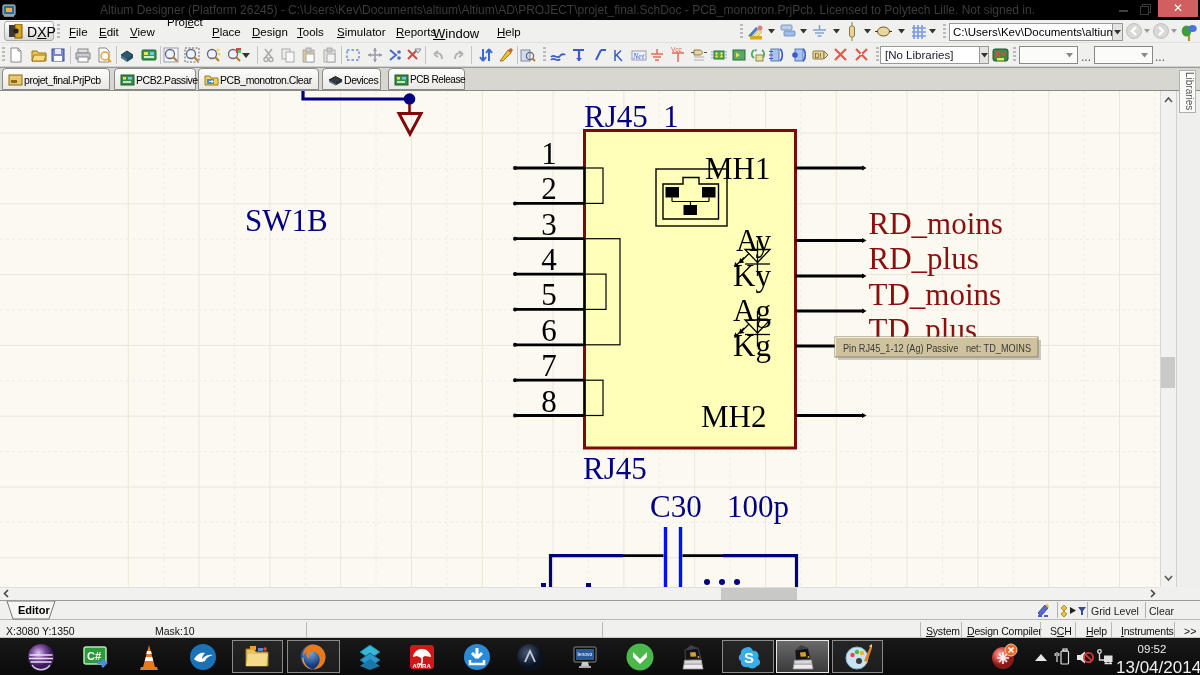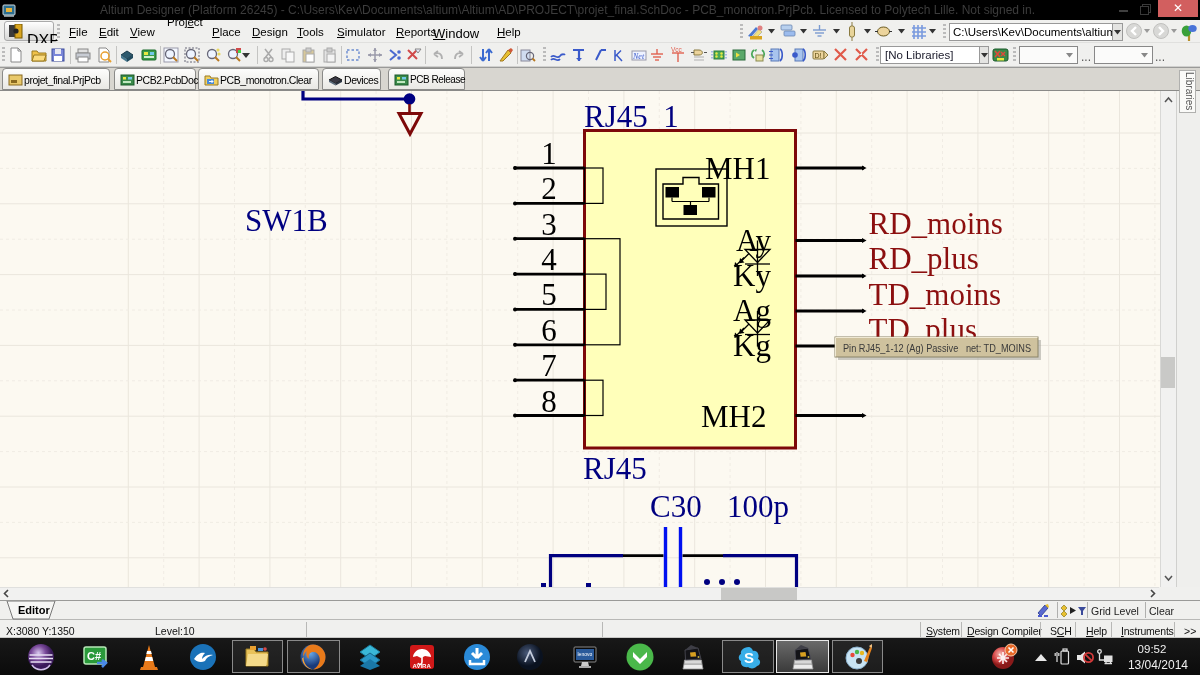--- a/index.html
+++ b/index.html
@@ -16,21 +16,21 @@
     <rect x="2.5" y="3.5" width="8" height="8" fill="#000" stroke="#3a3a3a" stroke-width="1"></rect>
   </svg>
 <div style="position:absolute;left:1158px;top:0;width:40px;height:17px;background:#d25f5f;color:#fff;font-size:12px;text-align:center;line-height:16px">✕</div>
 <div style="position:absolute;left:0;top:20px;width:1200px;height:23px;background:#f0f0ee;border-bottom:1px solid #e0e0de"></div>
 <div style="position:absolute;left:4px;top:21px;width:50px;height:20px;background:linear-gradient(#fefefe,#d8d8d6);border:1px solid #aaa;border-radius:3px"></div>
 <svg style="position:absolute;left:8px;top:24px;" width="15" height="15" viewBox="0 0 15 15">
     <rect x="1" y="1" width="6" height="12" fill="#3a3a3a"></rect>
     <rect x="7" y="0" width="7" height="14" fill="#d9a520" stroke="#7a5a00" stroke-width="1"></rect>
     <circle cx="8" cy="7" r="2.6" fill="#222"></circle>
   </svg>
-<div style="position:absolute;left:27px;top:32px;font-size:16px;color:#000">D<span style="text-decoration:underline">X</span>P</div>
+<div style="position:absolute;left:27px;top:24px;font-size:14px;color:#000">D<span style="text-decoration:underline">X</span>P</div>
 <div style="position:absolute;left:57px;top:24px;width:3px;height:16px;background-image:repeating-linear-gradient(#bbb 0 2px,#f0f0ee 2px 4px)"></div>
 <div style="position:absolute;left:69px;top:26px;font-size:11.5px;color:#000"><span style="text-decoration:underline">F</span>ile</div>
 <div style="position:absolute;left:99px;top:26px;font-size:11.5px;color:#000"><span style="text-decoration:underline">E</span>dit</div>
 <div style="position:absolute;left:130px;top:26px;font-size:11.5px;color:#000"><span style="text-decoration:underline">V</span>iew</div>
 <div style="position:absolute;left:167px;top:16px;font-size:11.5px;color:#000">Proj<span style="text-decoration:underline">e</span>ct</div>
 <div style="position:absolute;left:212px;top:26px;font-size:11.5px;color:#000"><span style="text-decoration:underline">P</span>lace</div>
 <div style="position:absolute;left:252px;top:26px;font-size:11.5px;color:#000"><span style="text-decoration:underline">D</span>esign</div>
 <div style="position:absolute;left:297px;top:26px;font-size:11.5px;color:#000"><span style="text-decoration:underline">T</span>ools</div>
 <div style="position:absolute;left:337px;top:26px;font-size:11.5px;color:#000"><span style="text-decoration:underline">S</span>imulator</div>
 <div style="position:absolute;left:396px;top:26px;font-size:11.5px;color:#000"><span style="text-decoration:underline">R</span>eports</div>
@@ -344,21 +344,21 @@
     <rect x="3" y="8" width="6" height="3" fill="#8a6a20"></rect>
   </svg>
 <div style="position:absolute;left:24px;top:74px;font-size:10.5px;letter-spacing:-0.45px;color:#000">projet_final.PrjPcb</div>
 <div style="position:absolute;left:114px;top:68px;width:82px;height:22px;background:linear-gradient(#fdfdfc,#e9e8e4);border:1px solid #8a8a88;border-radius:4px 4px 0 0"></div>
 <svg style="position:absolute;left:120px;top:72px;" width="15" height="16" viewBox="0 0 15 16">
     <rect x="1" y="3" width="13" height="10" fill="#3a8a4a" stroke="#1a5a2a"></rect>
     <rect x="3" y="5" width="3" height="2.5" fill="#e8e840"></rect>
     <rect x="8" y="5" width="4" height="2.5" fill="#70c8e8"></rect>
     <rect x="3" y="9" width="8" height="2" fill="#c0e8c0"></rect>
   </svg>
-<div style="position:absolute;left:136px;top:74px;font-size:10.5px;letter-spacing:-0.45px;color:#000">PCB2.PcbDoc</div>
+<div style="position:absolute;left:136px;top:74px;font-size:10.5px;letter-spacing:-0.45px;color:#000">PCB2.Passive</div>
 <div style="position:absolute;left:198px;top:68px;width:121px;height:22px;background:linear-gradient(#fdfdfc,#e9e8e4);border:1px solid #8a8a88;border-radius:4px 4px 0 0"></div>
 <svg style="position:absolute;left:204px;top:72px;" width="15" height="16" viewBox="0 0 15 16">
     <path d="M1 4 L6 4 L7 6 L14 6 L14 13 L1 13 Z" fill="#f0d060" stroke="#9a7a20"></path>
     <rect x="3" y="7" width="7" height="5" fill="#4a8ad8"></rect>
     <path d="M5 9.5 L9 9.5 M7.5 8 L9 9.5 L7.5 11" stroke="#fff" stroke-width="1" fill="none"></path>
   </svg>
 <div style="position:absolute;left:220px;top:74px;font-size:10.5px;letter-spacing:-0.45px;color:#000">PCB_monotron.Clear</div>
 <div style="position:absolute;left:322px;top:68px;width:59px;height:22px;background:linear-gradient(#fdfdfc,#e9e8e4);border:1px solid #8a8a88;border-radius:4px 4px 0 0"></div>
 <svg style="position:absolute;left:328px;top:72px;" width="15" height="16" viewBox="0 0 15 16">
     <path d="M1 8 L7.5 4.5 L14 8 L7.5 11.5 Z" fill="#3a3a44" stroke="#111"></path>
@@ -562,21 +562,21 @@
     <path d="M3 2 L6 5 L3 8 L0 5 Z M3 8 L6 11 L3 14 L0 11 Z" fill="#e8c030" stroke="#8a7a20" stroke-width="0.7"></path>
     <path d="M9 4 L15 7.5 L9 11 Z" fill="#222"></path>
     <path d="M17 4 L25 4 L22 8 L22 12 L20 12 L20 8 Z" fill="#3a4a9a"></path>
   </svg>
 <div style="position:absolute;left:1087px;top:602px;width:1px;height:16px;background:#b0b0ae"></div>
 <div style="position:absolute;left:1091px;top:605px;font-size:10.5px;color:#222">Grid Level</div>
 <div style="position:absolute;left:1145px;top:602px;width:1px;height:16px;background:#b0b0ae"></div>
 <div style="position:absolute;left:1149px;top:605px;font-size:10.5px;color:#222">Clear</div>
 <div style="position:absolute;left:0;top:620px;width:1200px;height:18px;background:#f0f0ee;border-bottom:1px solid #c8c8c6"></div>
 <div style="position:absolute;left:6px;top:625px;font-size:10.5px;color:#111">X:3080 Y:1350</div>
-<div style="position:absolute;left:155px;top:625px;font-size:10.5px;color:#111">Level:10</div>
+<div style="position:absolute;left:155px;top:625px;font-size:10.5px;color:#111">Mask:10</div>
 <div style="position:absolute;left:306px;top:622px;width:1px;height:15px;background:#b8b8b6"></div>
 <div style="position:absolute;left:602px;top:622px;width:1px;height:15px;background:#b8b8b6"></div>
 <div style="position:absolute;left:920px;top:622px;width:1px;height:15px;background:#b8b8b6"></div>
 <div style="position:absolute;left:926px;top:625px;font-size:10.5px;letter-spacing:-0.2px;color:#111"><span style="text-decoration:underline">S</span>ystem</div>
 <div style="position:absolute;left:961px;top:622px;width:1px;height:15px;background:#b8b8b6"></div>
 <div style="position:absolute;left:967px;top:625px;font-size:10.5px;letter-spacing:-0.2px;color:#111"><span style="text-decoration:underline">D</span>esign Compiler</div>
 <div style="position:absolute;left:1040px;top:622px;width:1px;height:15px;background:#b8b8b6"></div>
 <div style="position:absolute;left:1050px;top:625px;font-size:10.5px;letter-spacing:-0.2px;color:#111">S<span style="text-decoration:underline">C</span>H</div>
 <div style="position:absolute;left:1075px;top:622px;width:1px;height:15px;background:#b8b8b6"></div>
 <div style="position:absolute;left:1086px;top:625px;font-size:10.5px;letter-spacing:-0.2px;color:#111"><span style="text-decoration:underline">H</span>elp</div>
@@ -733,12 +733,12 @@
   </svg>
 <svg style="position:absolute;left:1096px;top:648px;" width="18" height="18" viewBox="0 0 18 18">
     <g stroke="#e0e0e0" stroke-width="1.3" fill="none">
       <circle cx="3.5" cy="3.5" r="1.8"></circle>
       <path d="M3.5 5.3 L3.5 12 L8 12"></path>
       <rect x="8" y="7.5" width="8.5" height="6.5" fill="#e0e0e0" stroke="none"></rect>
       <path d="M10 14 L10 15.5 M14.5 14 L14.5 15.5 M8.5 15.5 L16 15.5"></path>
     </g>
   </svg>
 <div style="position:absolute;left:1124px;top:643px;width:56px;height:13px;font-size:11.5px;color:#f0f0f0;text-align:center">09:52</div>
-<div style="position:absolute;left:1116px;top:658px;width:72px;height:13px;font-size:12px;color:#f0f0f0;text-align:right">13/04/2014</div>
+<div style="position:absolute;left:1116px;top:658px;width:72px;height:13px;font-size:17px;color:#f0f0f0;text-align:right">13/04/2014</div>
 </body></html>

